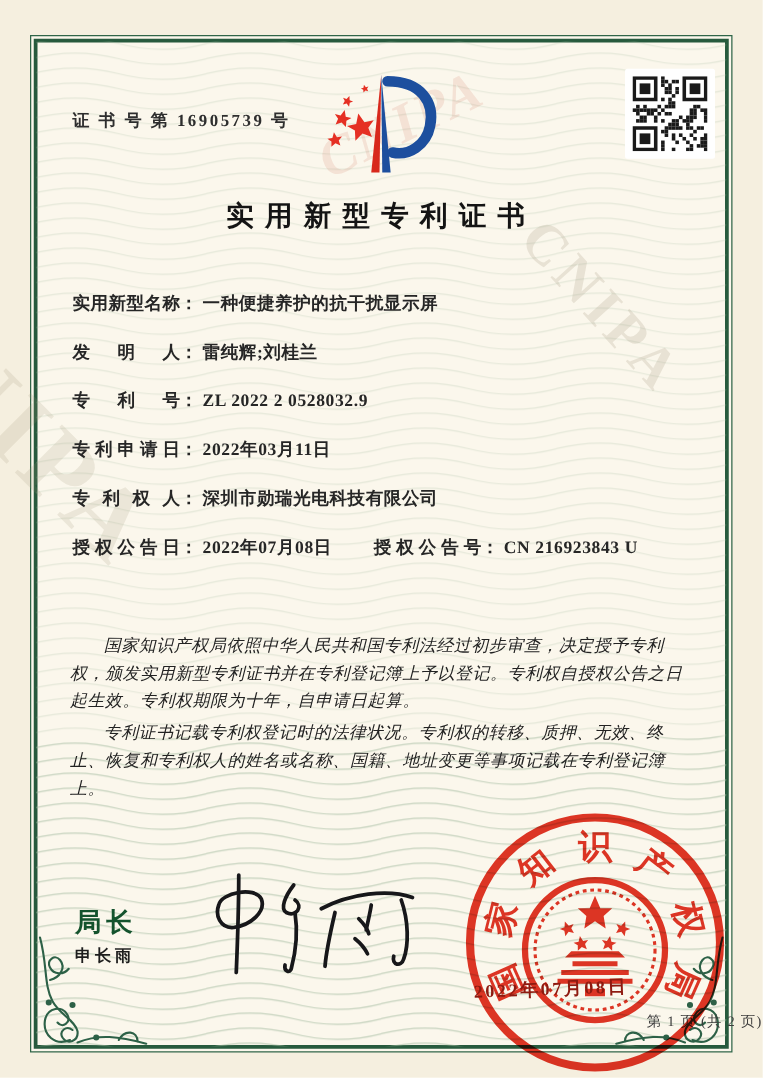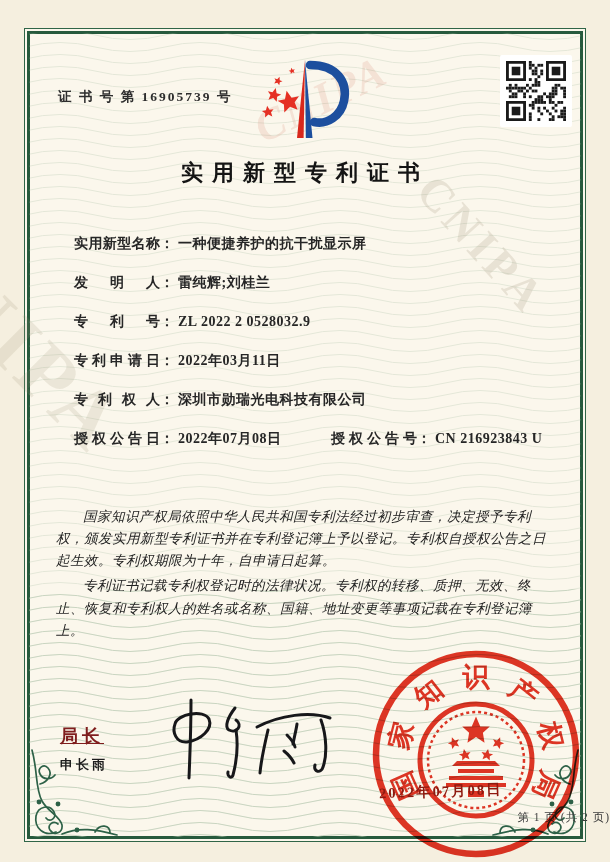--- a/index.html
+++ b/index.html
@@ -16,31 +16,31 @@
   .wm-left{left:-128px;top:292px;font-size:82px;transform:rotate(45deg);color:rgba(158,147,120,0.17);}
   .wm-red{left:250px;top:74px;font-size:44px;font-style:italic;transform:rotate(-26deg);color:rgba(195,70,48,0.12);letter-spacing:2px;}
   
   .cert-no{position:absolute;left:58px;top:64px;z-index:2;font-size:13.5px;letter-spacing:2px;color:#2e2e2e;font-weight:600;margin-top:24px;}
   .logo{position:absolute;left:233px;top:56px;z-index:2;}
   .qr-wrap{position:absolute;left:500px;top:55px;width:72px;height:72px;background:#fff;border-radius:2px;z-index:2;display:flex;align-items:center;justify-content:center;}
   .title{position:absolute;left:0;right:0;top:158px;z-index:2;text-align:center;font-size:22px;font-weight:bold;letter-spacing:9px;color:#141414;}
   
   .fields{position:absolute;left:58px;top:232px;width:486px;z-index:2;font-size:14px;color:#262626;font-weight:600;}
   .frow{margin-bottom:15px;line-height:24px;white-space:nowrap;}
-  .flabel{display:inline-block;width:86px;text-align:justify;text-align-last:justify;vertical-align:top;margin-left:16px;}
+  .flabel{display:inline-block;width:86px;text-align:justify;text-align-last:justify;vertical-align:top;}
   .fcolon{display:inline-block;vertical-align:top;}
   .fvalue{display:inline-block;margin-left:4px;letter-spacing:0.5px;vertical-align:top;}
   .frow-addr{white-space:normal;}
   .frow-addr .fvalue{width:398px;line-height:21px;white-space:normal;}
   .fpair2{display:inline-block;margin-left:30px;}
   
   .paras{position:absolute;left:56px;top:506px;width:500px;z-index:2;font-size:13.5px;line-height:1.64;color:#222;font-style:italic;font-weight:500;}
   .paras p{margin:0 0 3px 0;text-indent:2em;letter-spacing:0.5px;}
   
-  .director-title{position:absolute;left:60px;top:724px;z-index:2;font-size:18px;letter-spacing:4px;color:#7f1d1d;font-weight:600;text-decoration:underline;}
+  .director-title{position:absolute;left:60px;top:724px;z-index:2;font-size:21px;letter-spacing:4px;color:#14532d;font-weight:600;}
   .director-name{position:absolute;left:60px;top:756px;z-index:2;font-size:13px;letter-spacing:3px;color:#1d1d1d;font-weight:600;}
   .sig{position:absolute;left:160px;top:688px;z-index:3;}
   
   .seal{position:absolute;left:367px;top:646px;z-index:3;mix-blend-mode:multiply;opacity:0.95;}
   .seal-date{position:absolute;left:379px;top:782px;z-index:4;font-size:14.5px;font-weight:bold;color:#8e1a10;letter-spacing:2px;transform:rotate(-2deg);white-space:nowrap;}
   
   .footer{position:absolute;left:0;right:0;top:810px;z-index:2;text-align:right;font-size:11.5px;color:#3c3c3c;letter-spacing:1px;}
   
   .flourish{position:absolute;z-index:2;}
   .fl-bl{left:27px;top:744px;}

